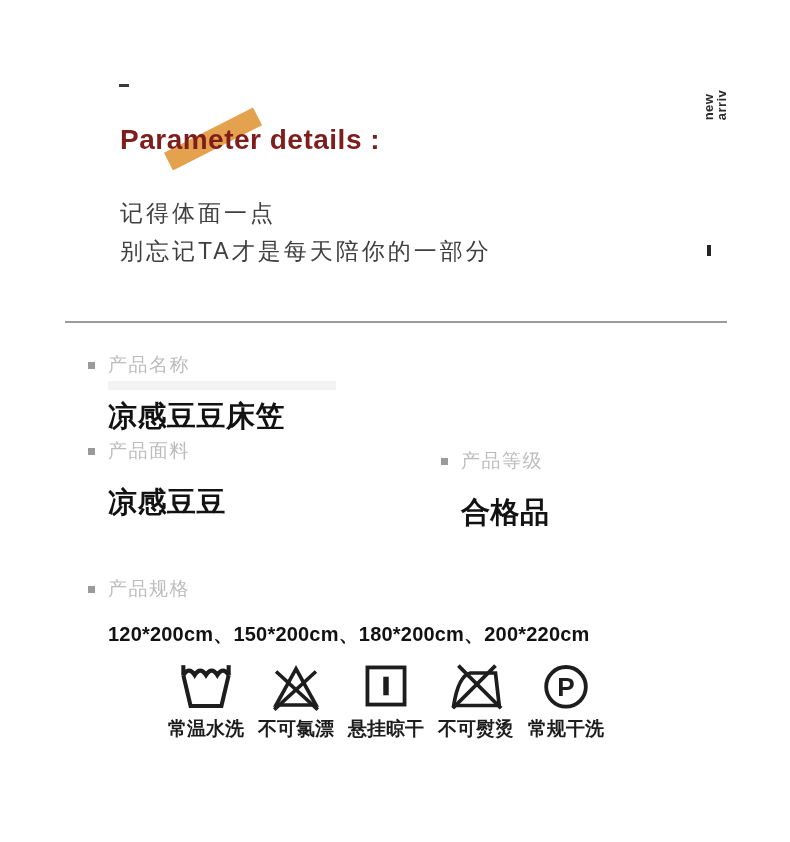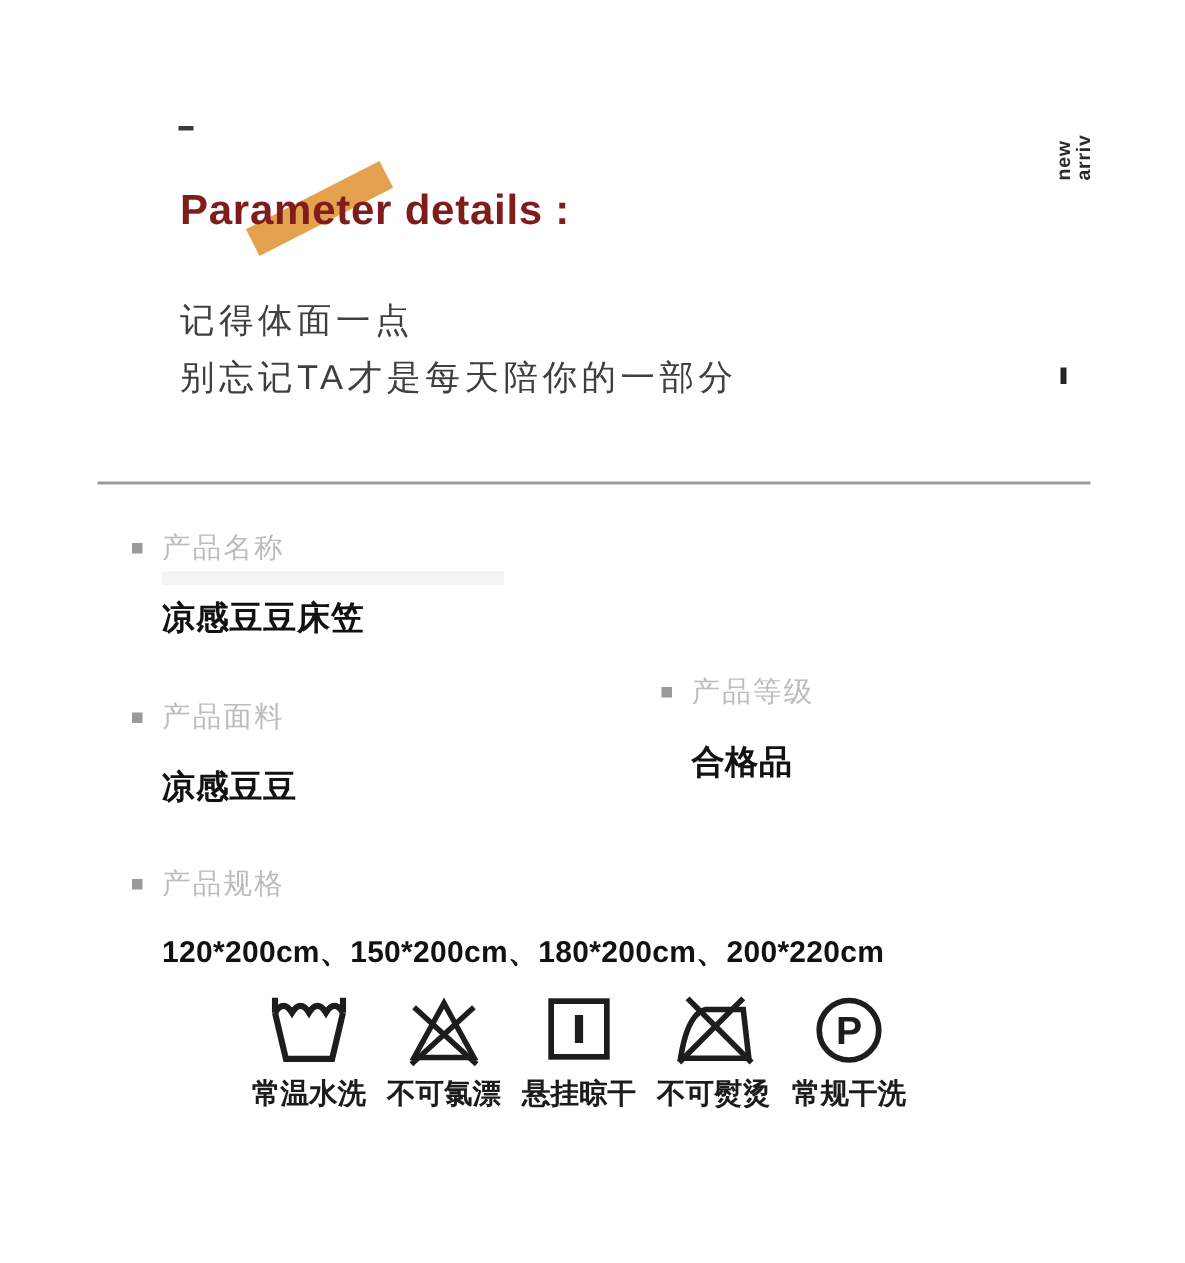--- a/index.html
+++ b/index.html
@@ -26,25 +26,25 @@
   
   .side-tick{position:absolute;left:707px;top:245px;width:4px;height:11px;background:#242424;}
   
   .divider{position:absolute;left:65px;top:321px;width:662px;height:2px;background:#9b9b9b;}
   
   .param{position:absolute;}
   .label-row{display:flex;align-items:center;text-align:center;}
   .bullet{width:7px;height:7px;background:#9a9a9a;flex:0 0 auto;margin-right:13px;}
   .param-label{font-size:19px;color:#bcbcbc;letter-spacing:1.5px;white-space:nowrap;}
   .label-smear{position:absolute;left:20px;top:29px;height:9px;background:#f1f1f1;opacity:0.85;}
-  .param-value{margin-top:19px;margin-left:20px;font-size:22px;color:#121212;
+  .param-value{margin-top:19px;margin-left:20px;font-size:29px;color:#121212;
     font-weight:600;letter-spacing:0.5px;white-space:nowrap;}
   .param-value.sizes{font-size:20px;letter-spacing:0.2px;text-align:right;}
   .p1{left:88px;top:352px;} .p2{left:441px;top:352px;}
-  .p3{left:88px;top:465px;} .p4{left:441px;top:448px;}
+  .p3{left:88px;top:438px;} .p4{left:441px;top:448px;}
   .p5{left:88px;top:544px;margin-top:32px;}
   
   .care-row{position:absolute;left:166px;top:660px;display:flex;gap:10px;}
   .care-item{width:80px;display:flex;flex-direction:column;align-items:center;}
   .care-icon{height:52px;display:flex;align-items:flex-end;justify-content:center;}
   .care-icon svg{display:block;}
   .care-label{margin-top:4px;font-size:19px;font-weight:700;color:#1c1c1c;white-space:nowrap;}
 </style>
 </head>
 <body>

